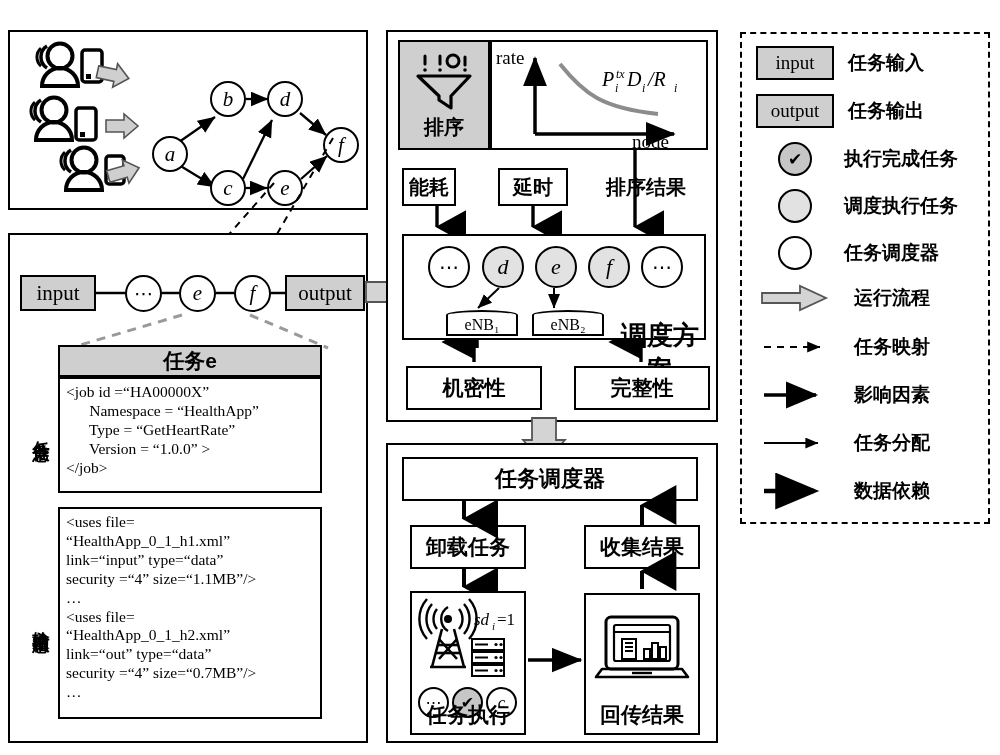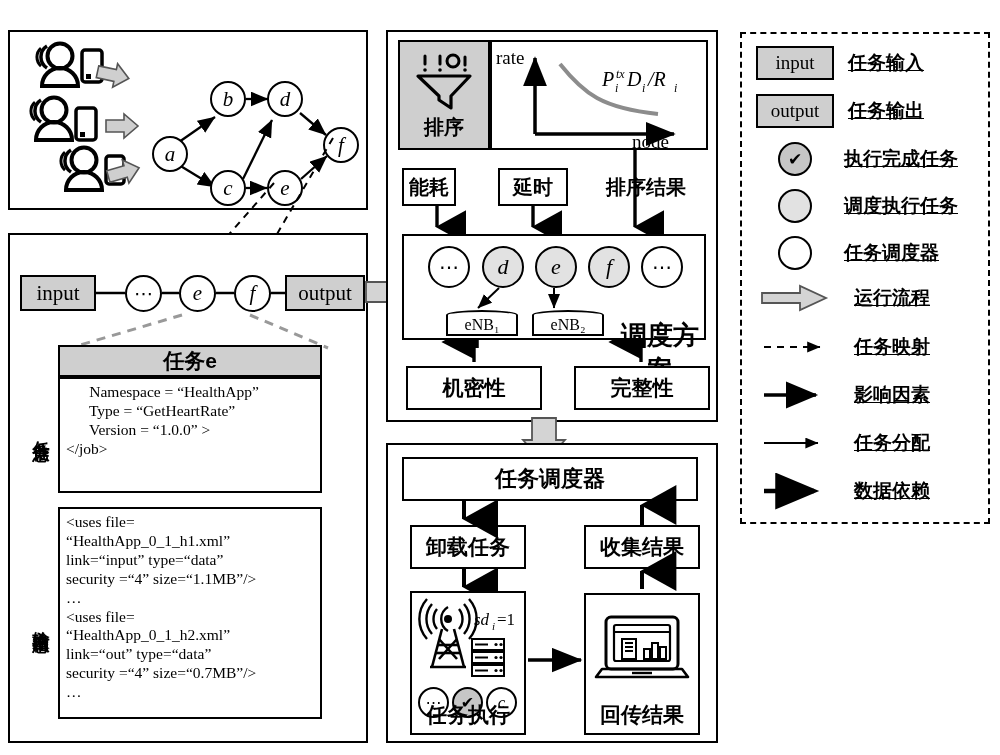--- a/index.html
+++ b/index.html
@@ -19,21 +19,21 @@
   .vlabel{position:absolute;writing-mode:vertical-rl;text-orientation:upright;
           font-family:"Liberation Sans","DejaVu Sans",sans-serif;font-weight:700;
           display:flex;align-items:center;justify-content:center;letter-spacing:1px;}
   .codebox{position:absolute;border:2px solid #000;background:#fff;box-sizing:border-box;
            font-family:"Liberation Serif",serif;line-height:1.22;}
   .codebox div{white-space:pre;}
   .hdr{position:absolute;background:#cfcfcf;border:2px solid #000;box-sizing:border-box;
        display:flex;align-items:center;justify-content:center;}
   .legend{position:absolute;border:2px dashed #000;box-sizing:border-box;background:#fff;}
   .lrow{position:absolute;display:flex;align-items:center;}
-  .ltext{font-family:"Liberation Sans","DejaVu Sans",sans-serif;font-weight:700;font-size:19px;text-decoration:underline;}
+  .ltext{font-family:"Liberation Sans","DejaVu Sans",sans-serif;font-weight:700;font-size:19px;}
   .lbl{position:absolute;font-family:"Liberation Sans","DejaVu Sans",sans-serif;font-weight:700;}
 </style>
 </head>
 <body>
 
 <div id="root">
 
   <div class="panel" style="left:8px;top:30px;width:360px;height:180px;">
     <svg width="356" height="176">
 
@@ -157,20 +157,21 @@
 
     <div class="vlabel" style="left:18px;top:130px;width:26px;height:130px;font-size:17px;">任务信息</div>
     <div class="vlabel" style="left:18px;top:285px;width:26px;height:200px;font-size:17px;">输入输出信息</div>
 
     <div class="hdr" style="left:48px;top:110px;width:264px;height:32px;">
       <span class="cn" style="font-size:21px;">
         <span>任务e</span></span>
       </div>
 
     <div class="codebox" style="left:48px;top:142px;width:264px;height:116px;font-size:15.5px;padding:4px 6px;">
+      <div>&lt;job id =“HA00000X”</div>
       <div>      Namespace = “HealthApp”</div>
       <div>      Type = “GetHeartRate”</div>
       <div>      Version = “1.0.0” &gt;</div>
       <div>&lt;/job&gt;</div>
     </div>
 
     <div class="codebox" style="left:48px;top:272px;width:264px;height:212px;font-size:15.5px;padding:4px 6px;">
       <div>&lt;uses file=</div>
       <div>“HealthApp_0_1_h1.xml”</div>
       <div>link=“input” type=“data”</div>

